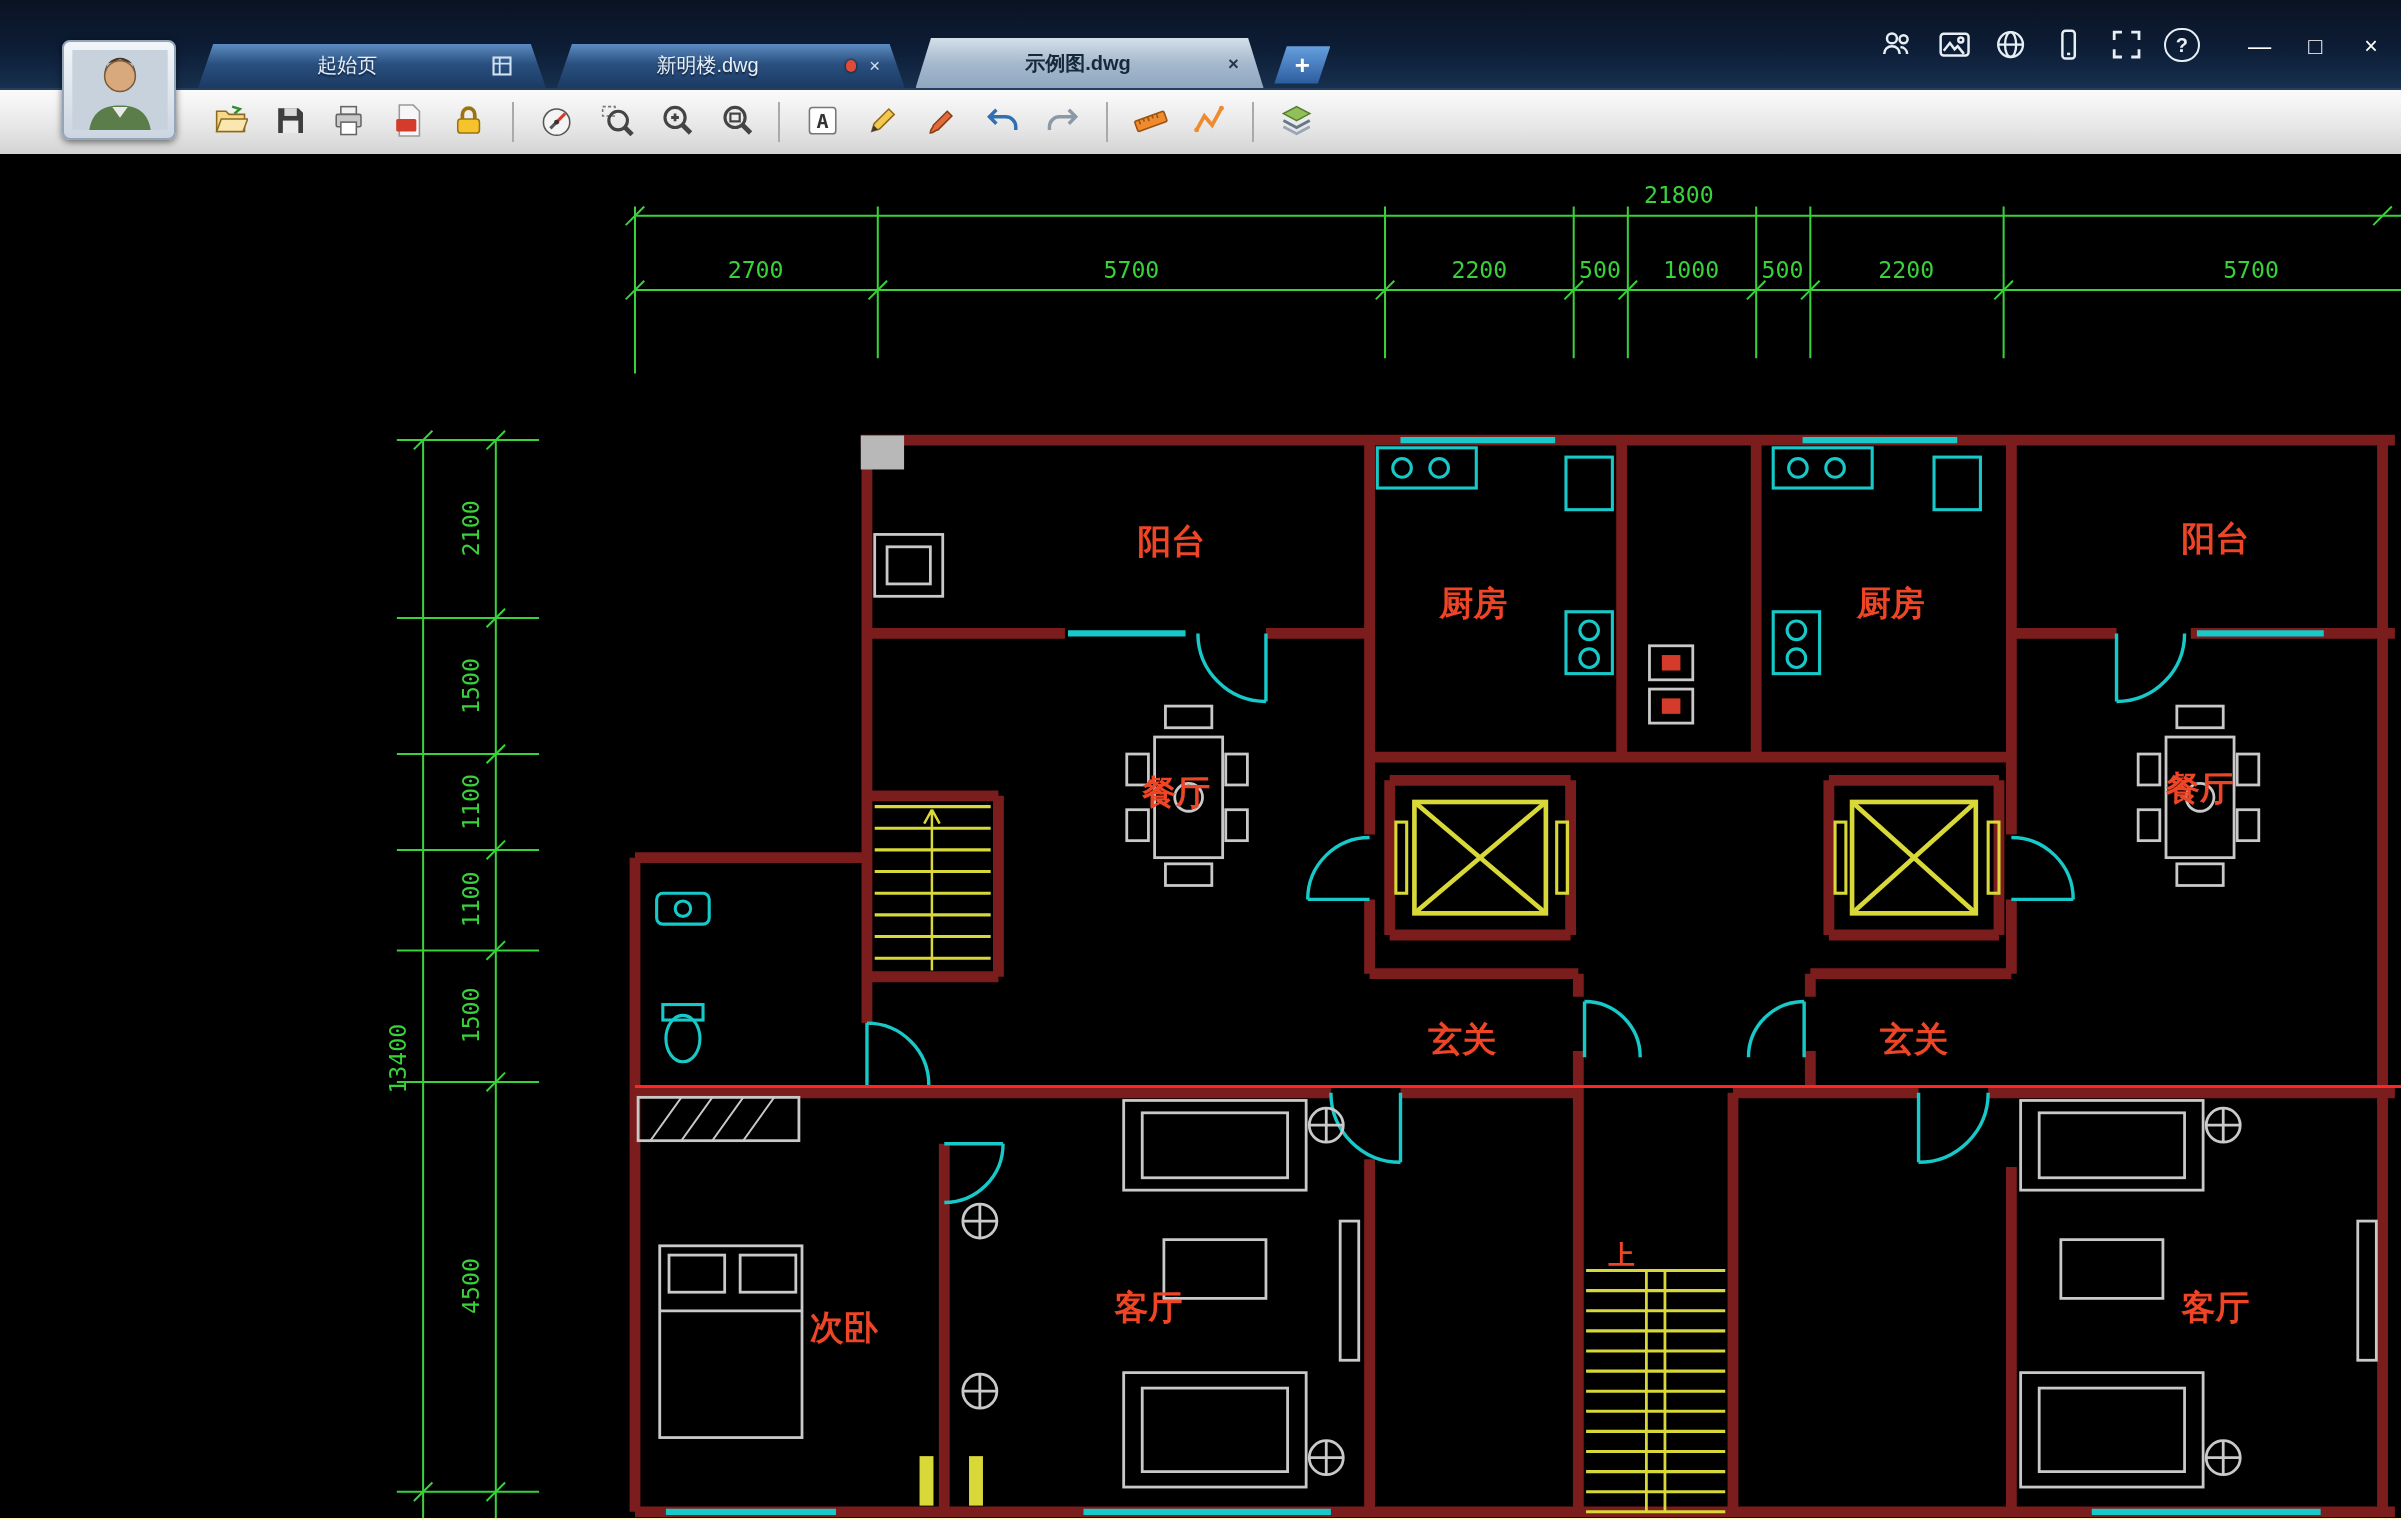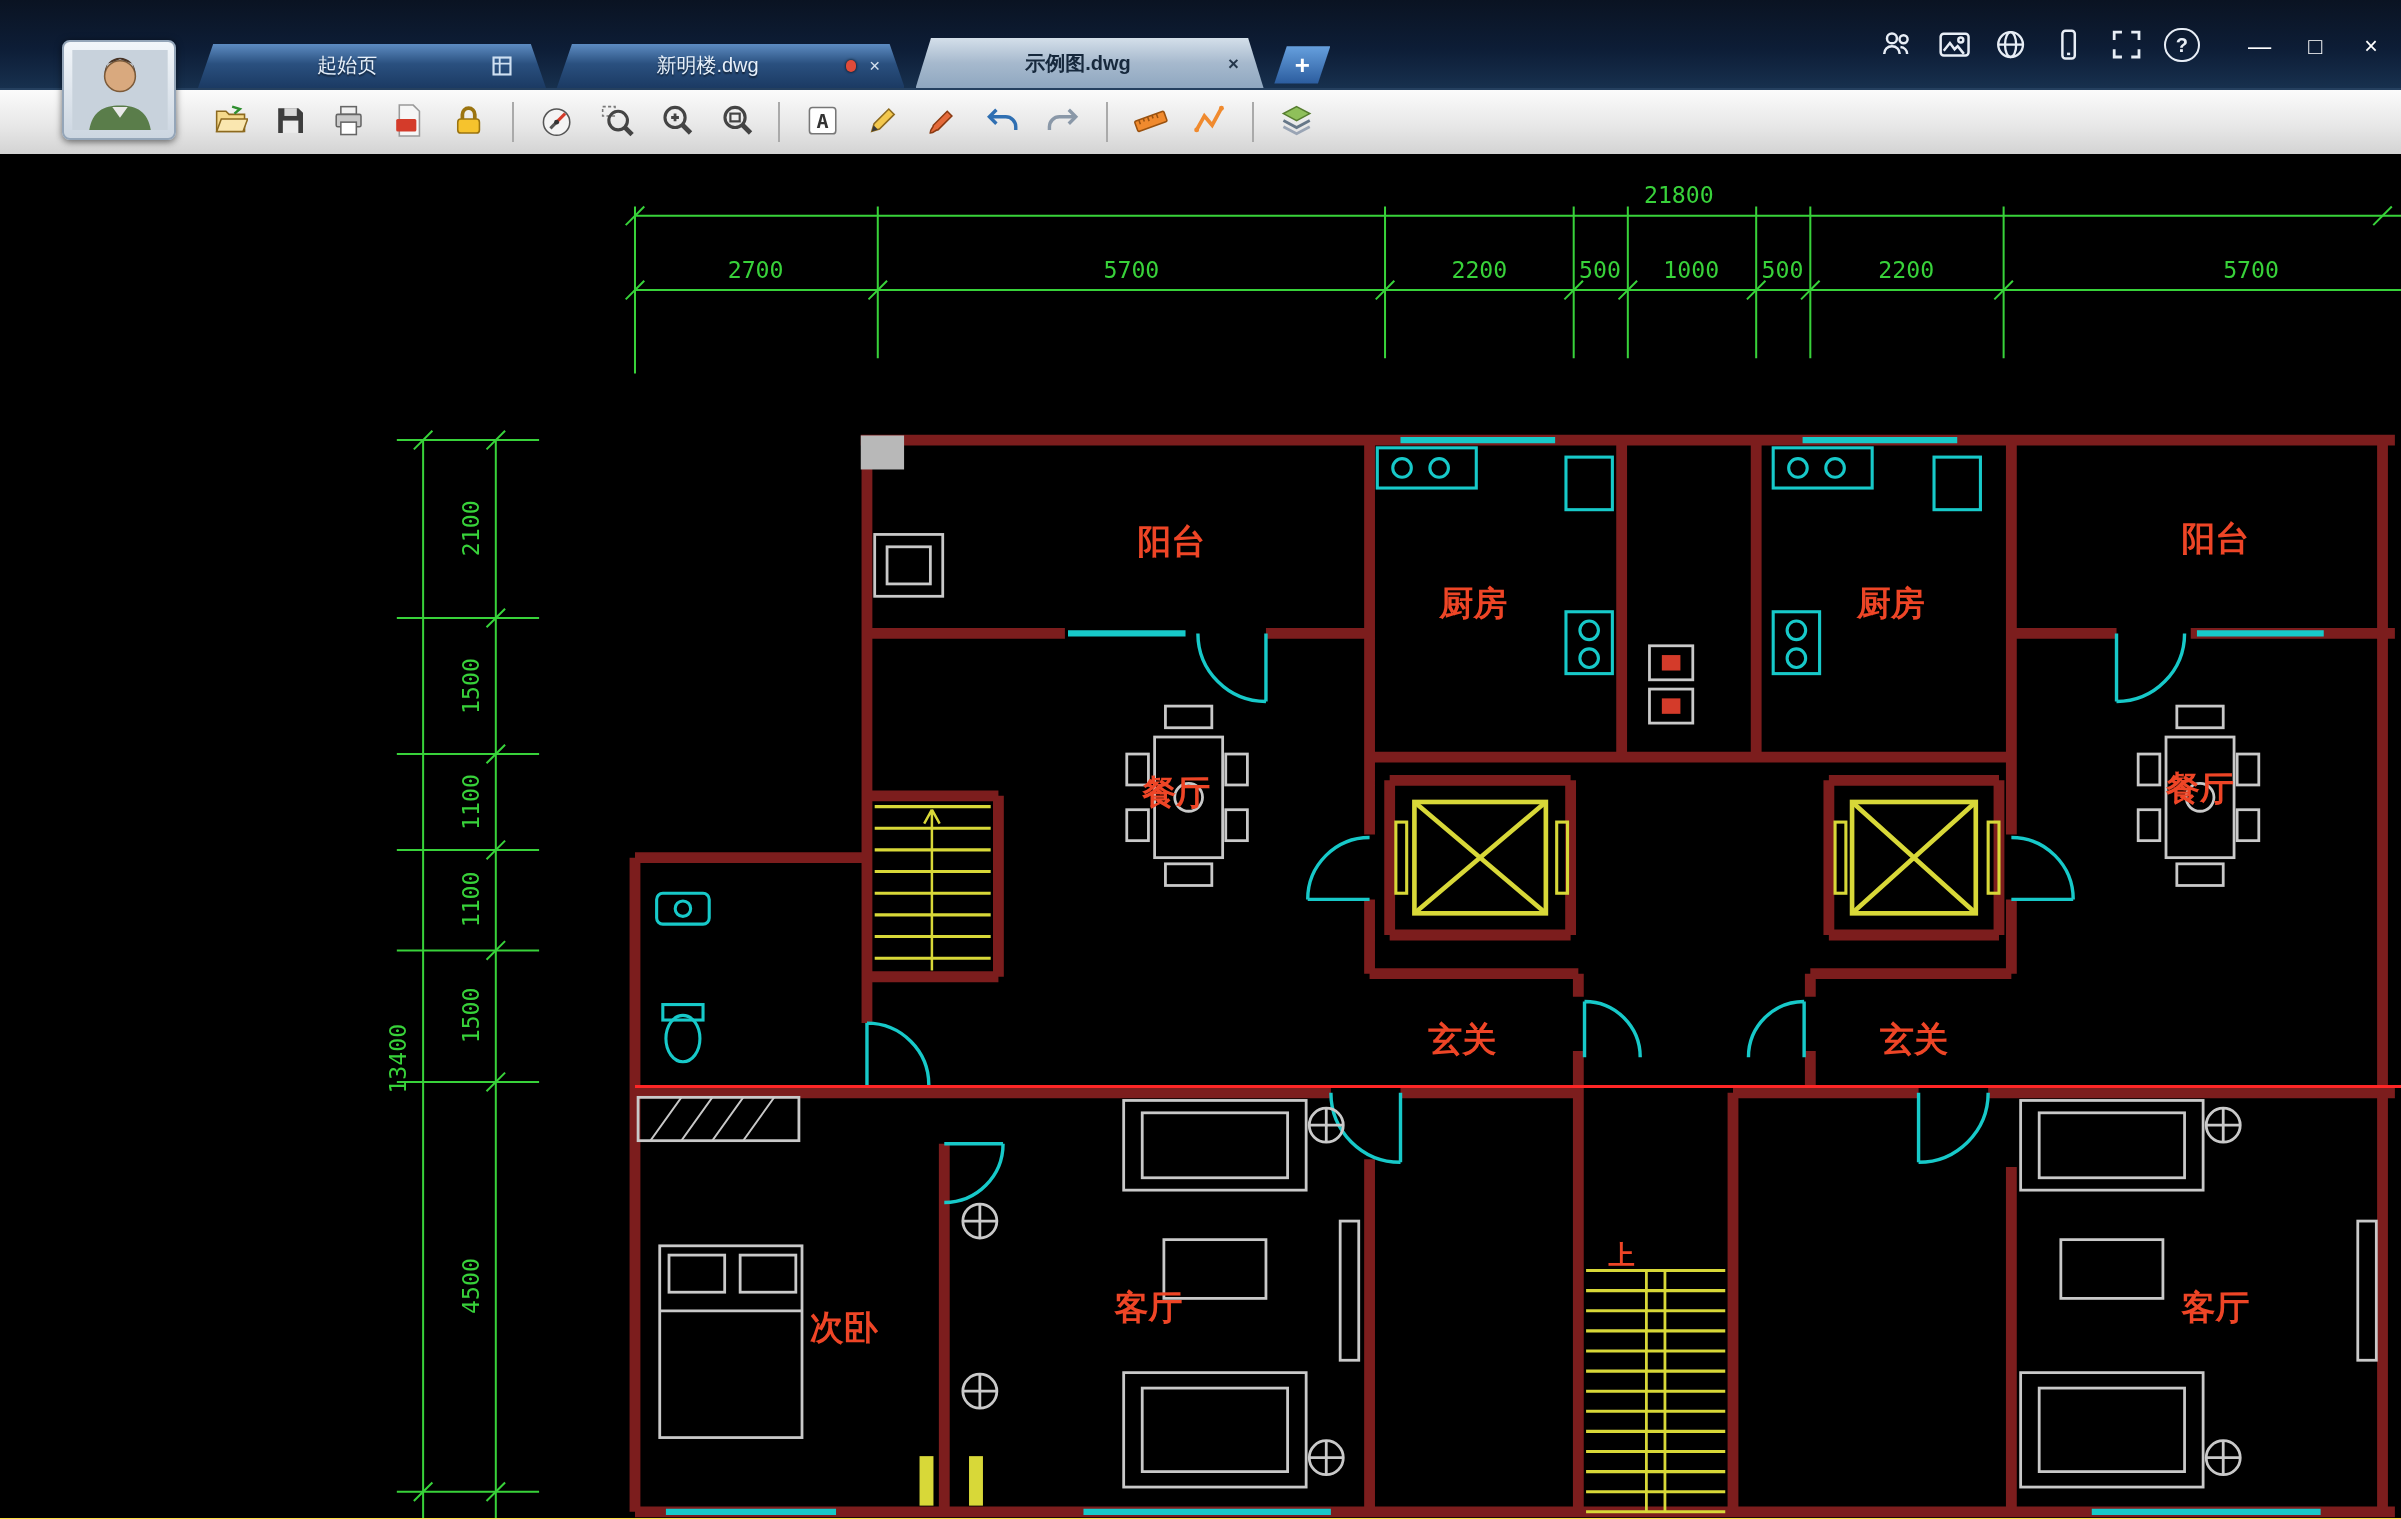--- a/index.html
+++ b/index.html
@@ -1,16 +1,16 @@
 <!DOCTYPE html>
 <html style="font-size:12.4px"><head>
 <meta charset="utf-8">
 <style>
   html,body{margin:0;padding:0;background:#000;}
-  .stage{width:2401px;height:1519px;overflow:hidden;position:relative;background:#fde047;}
+  .stage{width:2401px;height:1519px;overflow:hidden;position:relative;background:#fef9c3;}
   .viewport{width:1201px;height:760px;transform:scale(2);transform-origin:0 0;position:relative;
             font-family:"Liberation Sans",sans-serif;}
 
   
   .titlebar{position:absolute;top:0;left:0;width:100%;height:45px;
             background:linear-gradient(180deg,#0a1322 0%,#0d1d36 55%,#17304e 100%);
             border-bottom:0.8px solid #25405f;box-sizing:border-box;}
   .tabs{position:absolute;left:99px;bottom:0;display:flex;align-items:flex-end;gap:5.4px;}
   .tab{height:22.4px;display:flex;align-items:center;gap:6.2px;padding:0 12.4px;min-width:174px;box-sizing:border-box;
        clip-path:polygon(7.7px 0,calc(100% - 7.7px) 0,100% 100%,0 100%);

